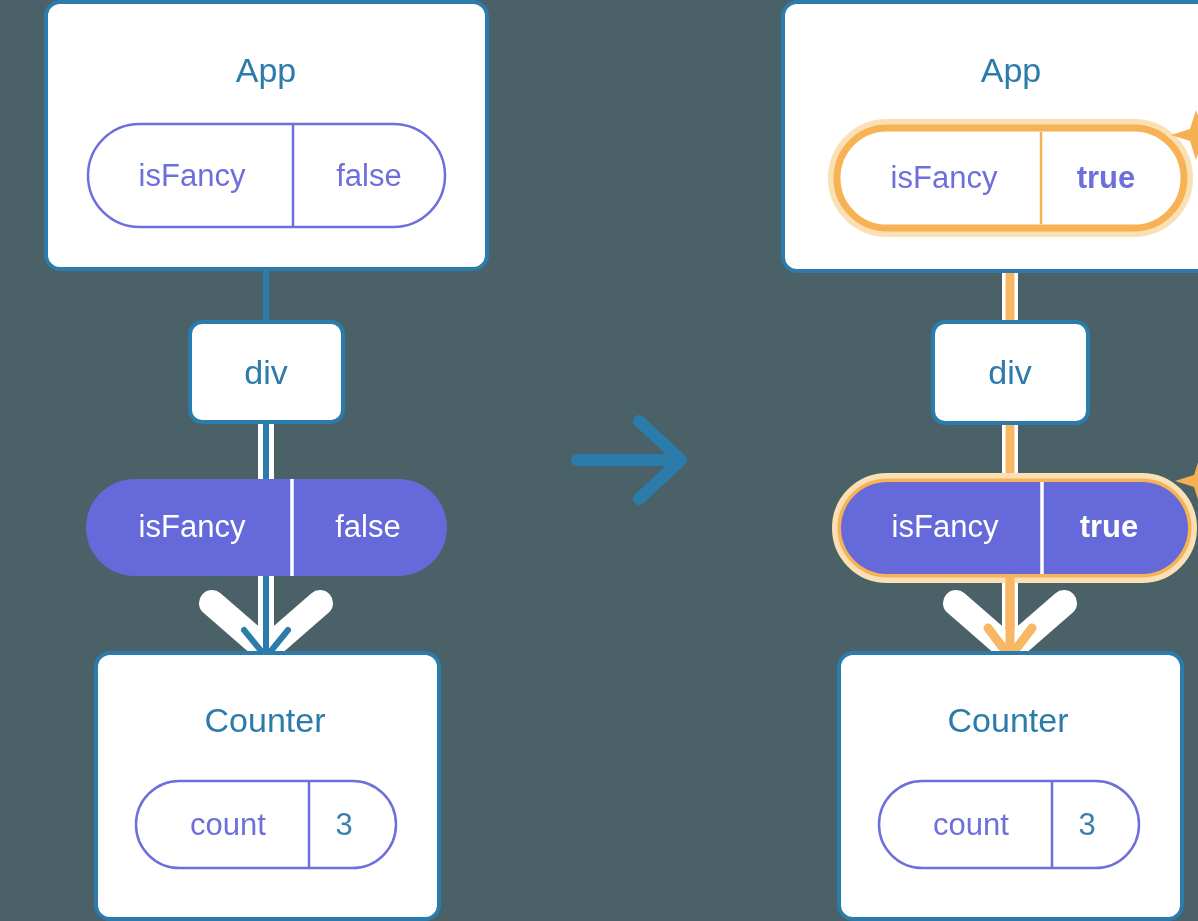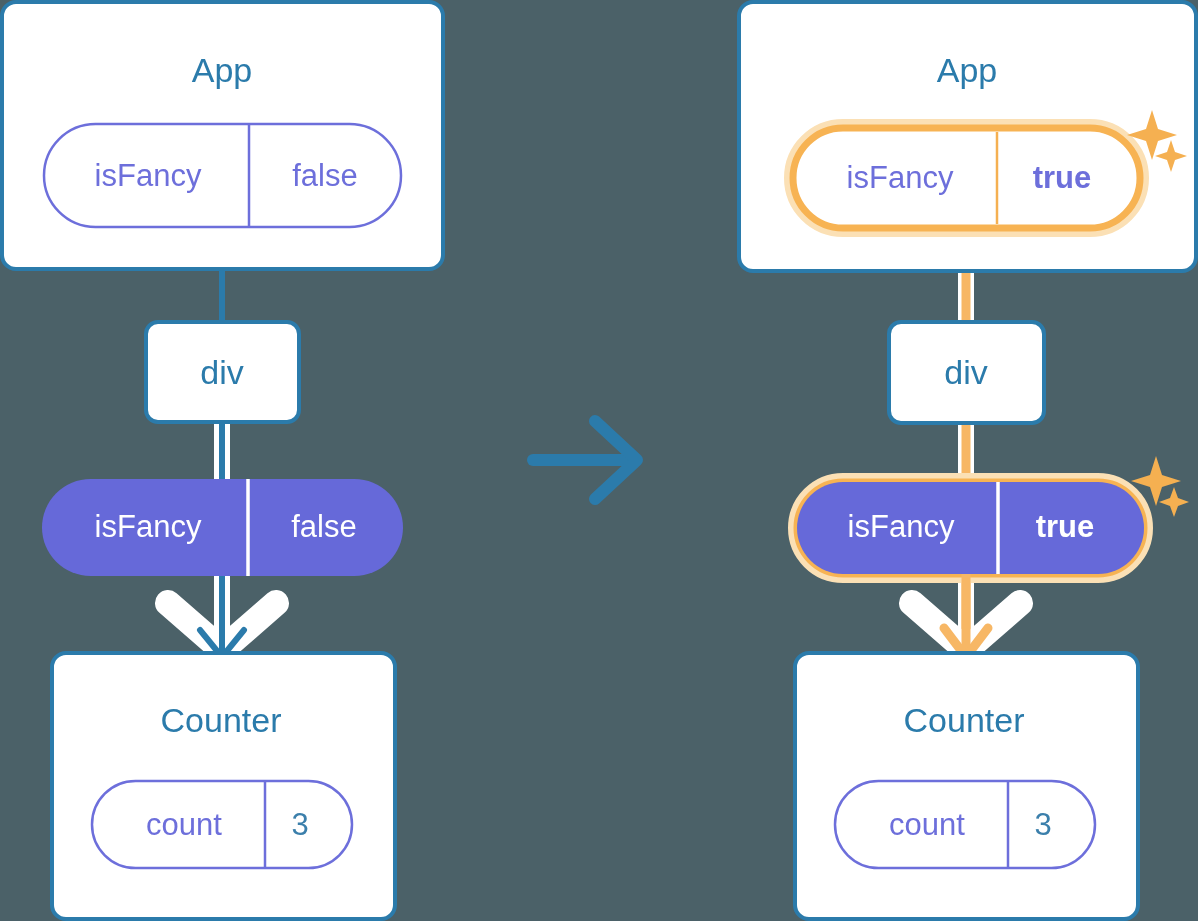--- a/index.html
+++ b/index.html
@@ -11,20 +11,21 @@
   body {
     width: 1198px;
     height: 921px;
     overflow: hidden;
     font-family: "Liberation Sans", sans-serif;
   }
   #stage {
     position: relative;
     width: 1002px;
     height: 921px;
+    padding-left: 44px;
   }
   svg.diagram {
     display: block;
     width: 1198px;
     height: 921px;
   }
   .box-label {
     font-family: "Liberation Sans", sans-serif;
     font-size: 34px;
     fill: #2b7bab;

